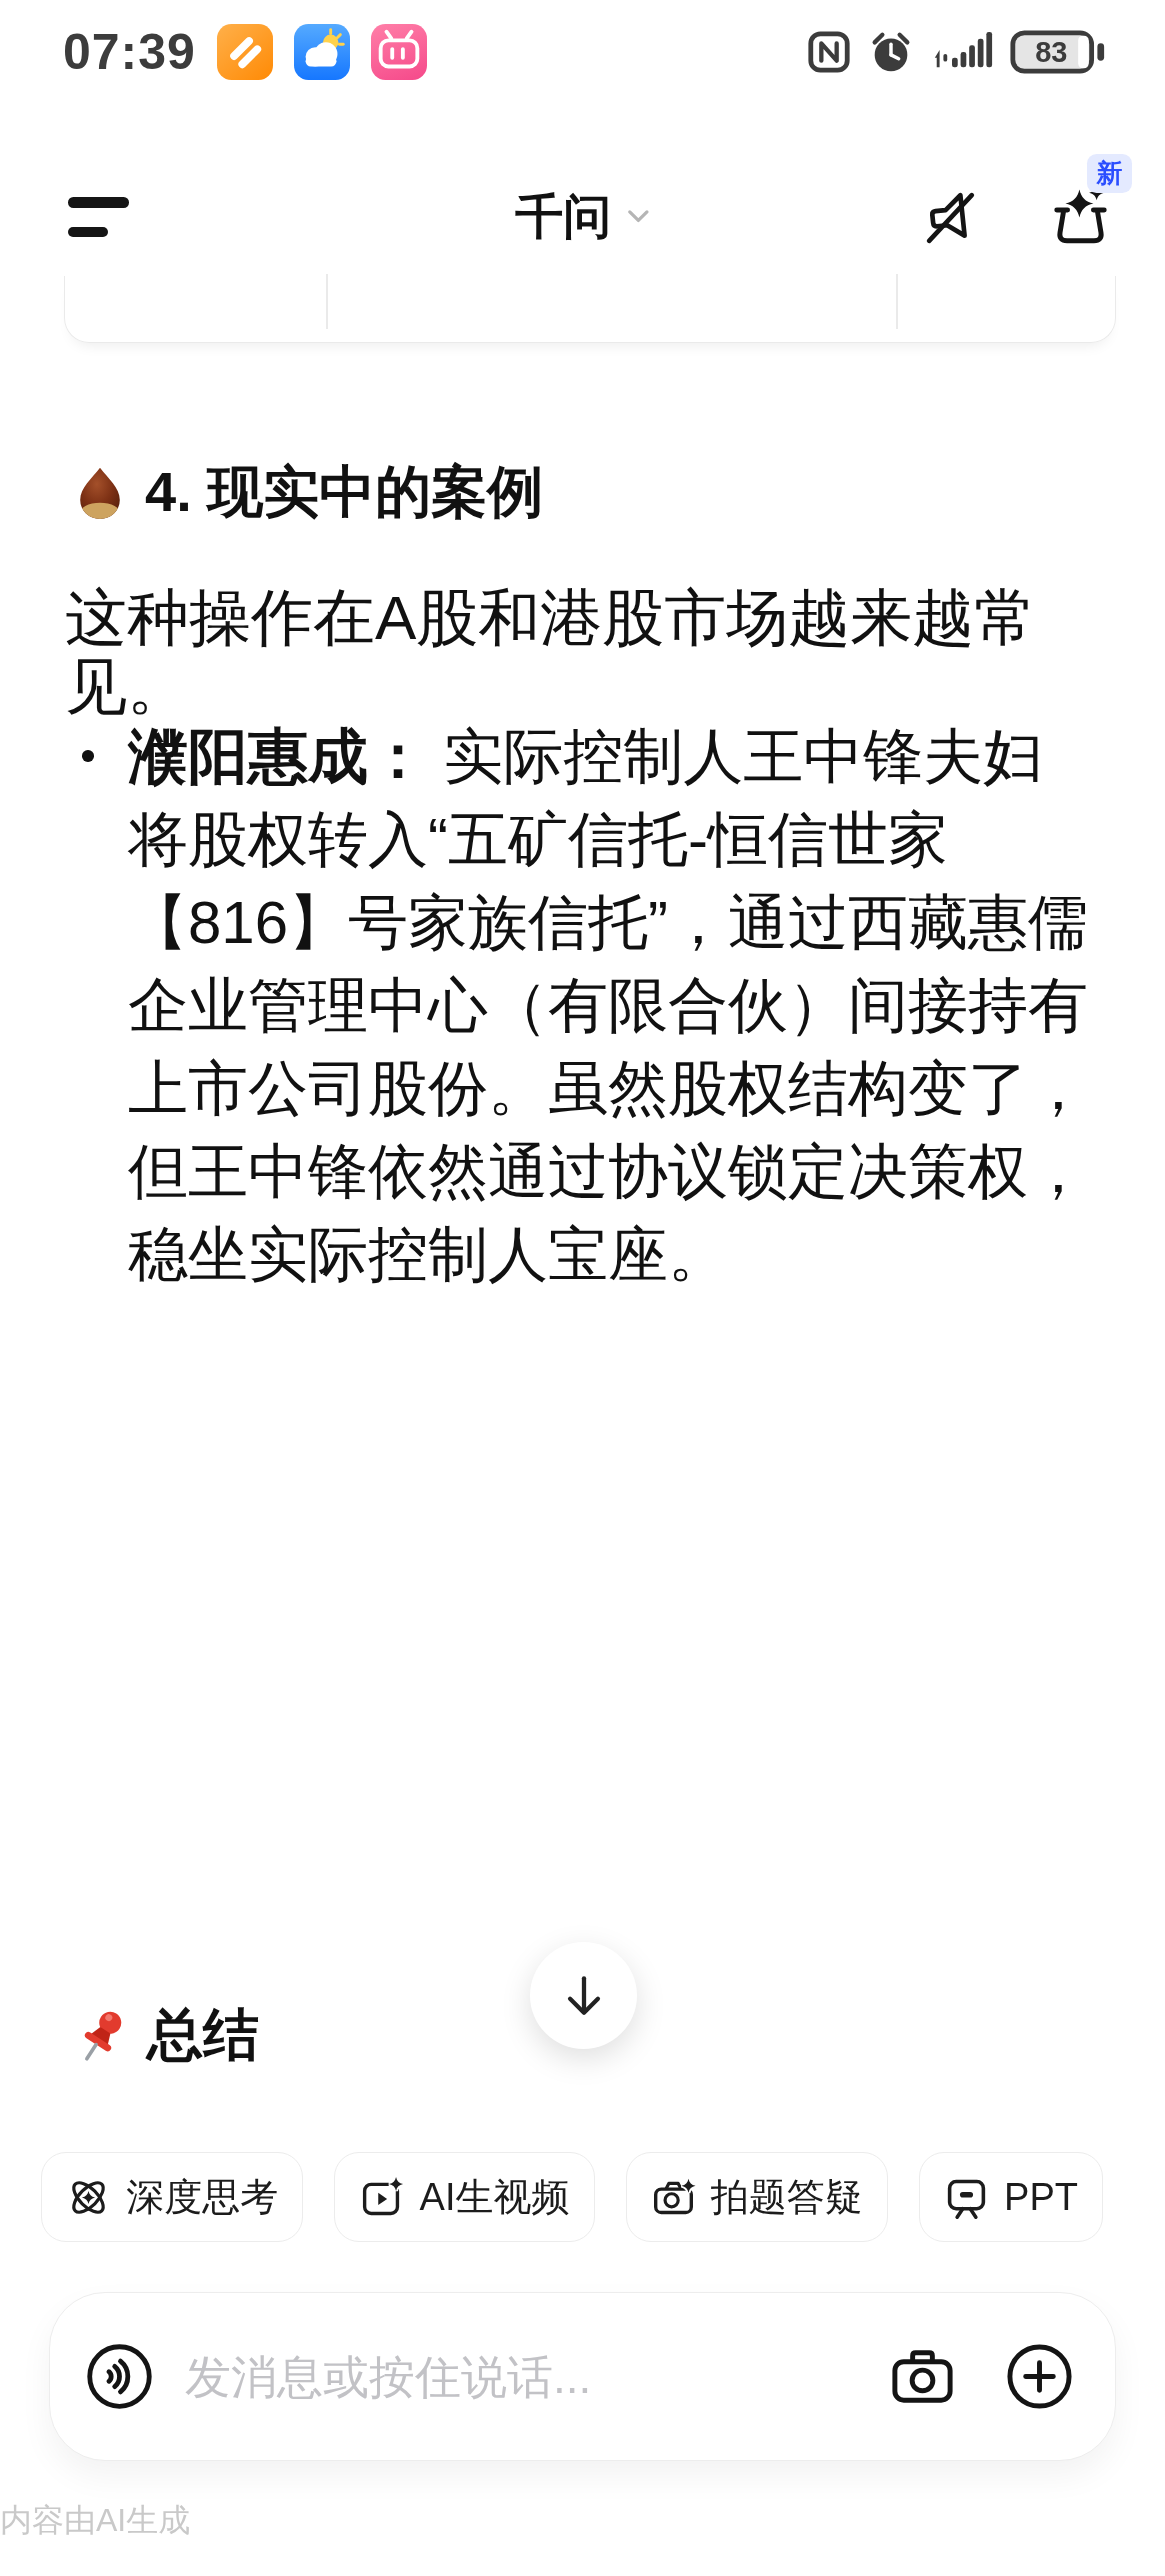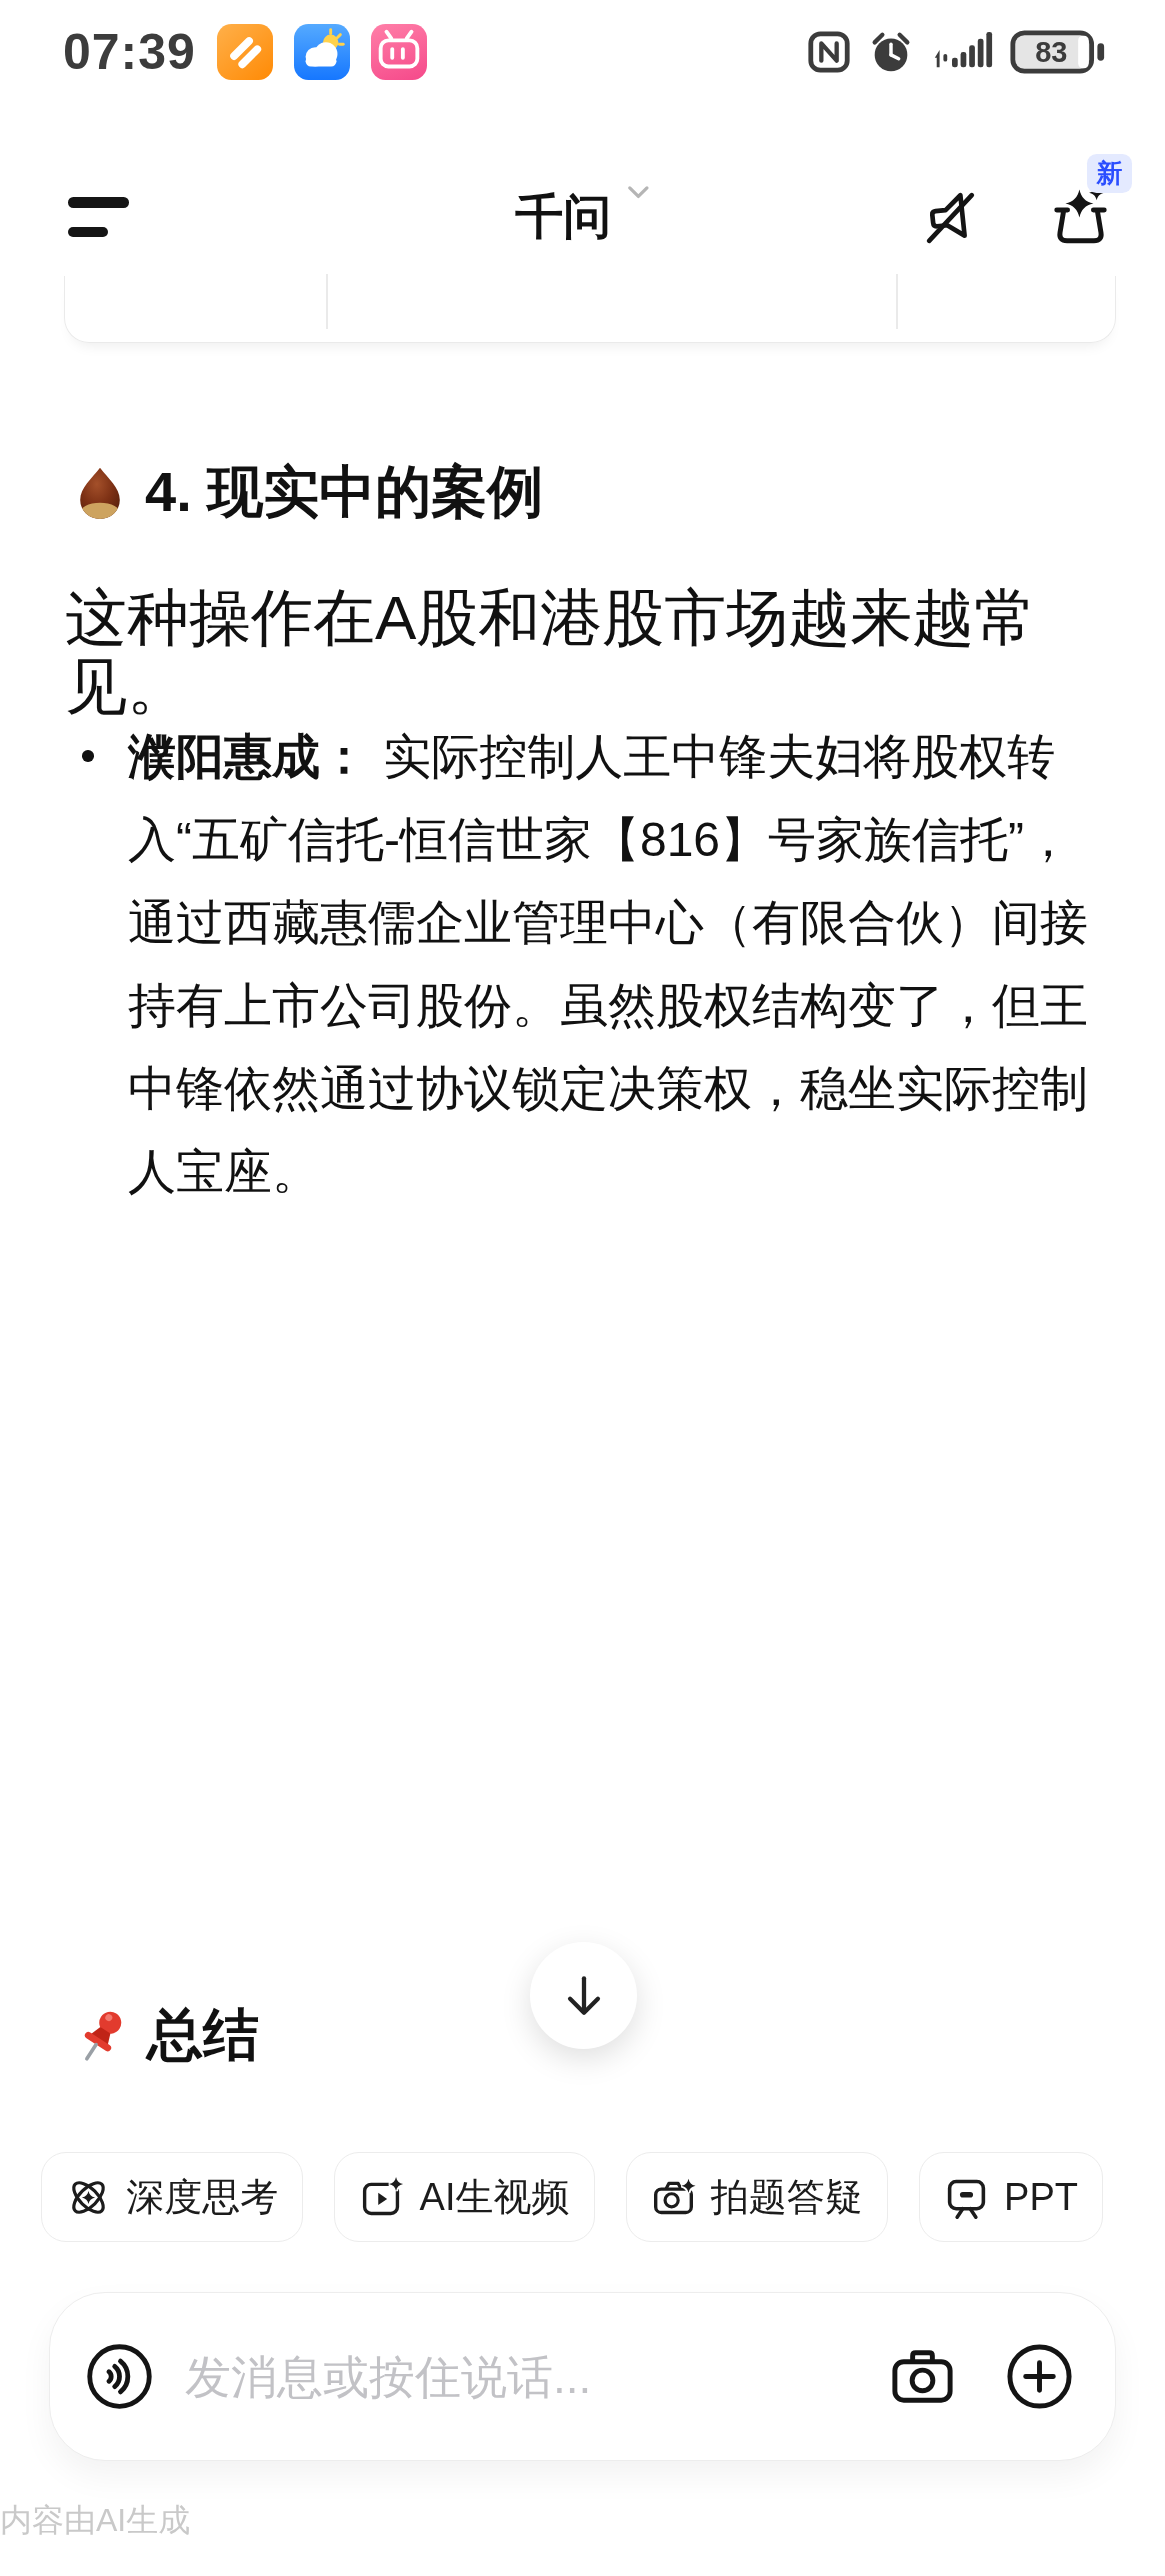--- a/index.html
+++ b/index.html
@@ -25,21 +25,21 @@
   .battery-num { position:absolute; left:5.8px; top:8.6px; width:73px; text-align:center;
     font-size:29px; font-weight:700; color:#3c3c3c; }
 
   
   .app-header { position:absolute; top:142px; left:0; right:0; height:150px;
     display:flex; align-items:center; padding:0 50px 0 68px; box-sizing:border-box; }
   .menu-btn { display:flex; flex-direction:column; gap:19px; cursor:pointer; }
   .menu-bar1 { width:61px; height:10.5px; border-radius:5.3px; background:#151515; }
   .menu-bar2 { width:40px; height:10.5px; border-radius:5.3px; background:#151515; }
   .header-title { position:absolute; left:50%; transform:translateX(-50%);
-    display:flex; align-items:flex-start; gap:15.3px; }
+    display:flex; align-items:center; gap:15.3px; }
   .header-title-text { font-size:48px; font-weight:700; color:#111; }
   .header-actions { margin-left:auto; display:flex; align-items:center; gap:61px; }
   .action-btn { position:relative; cursor:pointer; }
   .new-badge { position:absolute; top:-29px; right:-17px; background:#e4eaff; color:#2b4eff;
     font-size:26px; line-height:1; padding:6.7px 9.6px; border-radius:9.6px; font-weight:600; }
 
   
   .table-remnant { position:absolute; top:276px; left:64px; width:1052px; height:67px;
     border:1.9px solid #eaeaea; border-top:none; border-radius:0 0 25px 25px;
     box-shadow:0 9.6px 13.4px -7.7px rgba(0,0,0,.08); box-sizing:border-box; }
@@ -49,21 +49,21 @@
   .section-heading { position:absolute; left:73px; display:flex; align-items:center; gap:18px;
     font-size:56px; font-weight:700; line-height:67px; color:#111; }
   #heading-cases { top:458px; }
   #heading-summary { top:2001px; }
 
   .intro { position:absolute; left:65px; right:68px; top:583px;
     font-size:62px; line-height:69px; color:#111; }
 
   .bullets { position:absolute; left:65px; right:68px; top:715px;
     margin:0; padding:0 0 0 63px; list-style:none; }
-  .bullets li { position:relative; font-size:48px; line-height:83px; margin-bottom:26px; color:#111; }
+  .bullets li { position:relative; font-size:60px; line-height:83px; margin-bottom:26px; color:#111; }
   .bullets li::before { content:""; position:absolute; left:-46px; top:35px;
     width:11.5px; height:11.5px; border-radius:50%; background:#111; }
   .bullets .lbl { font-weight:700; margin-right:15.3px; }
 
   
   .scroll-btn { position:absolute; left:530px; top:1942px; width:107px; height:107px;
     border-radius:50%; background:#fff; box-shadow:0 9.6px 31px rgba(0,0,0,.13);
     display:flex; align-items:center; justify-content:center; cursor:pointer; }
 
   

